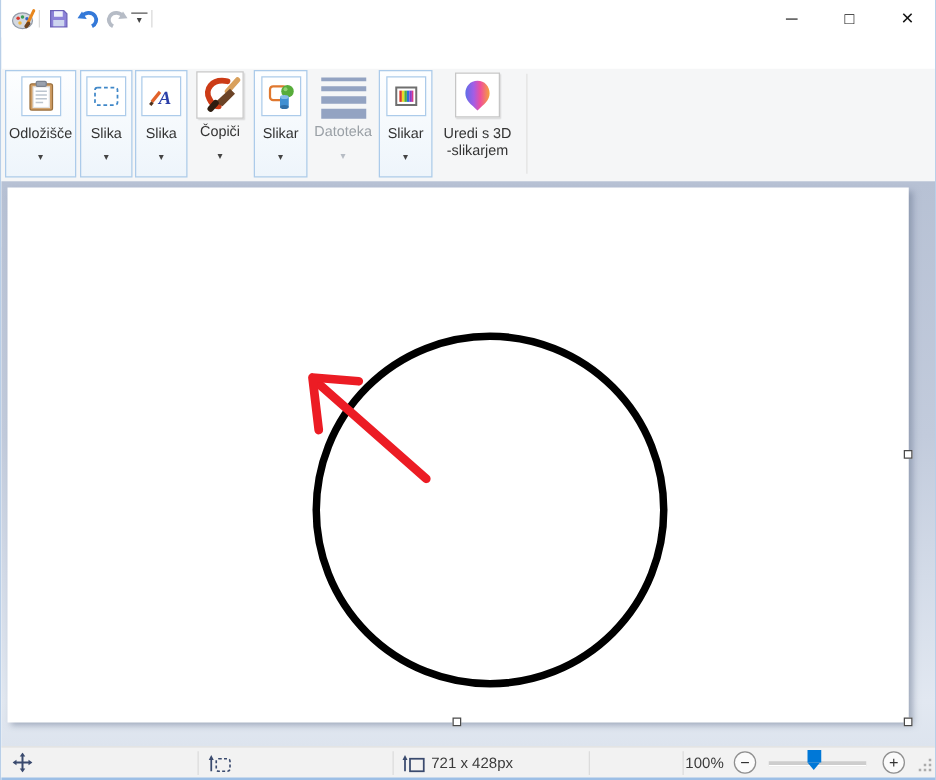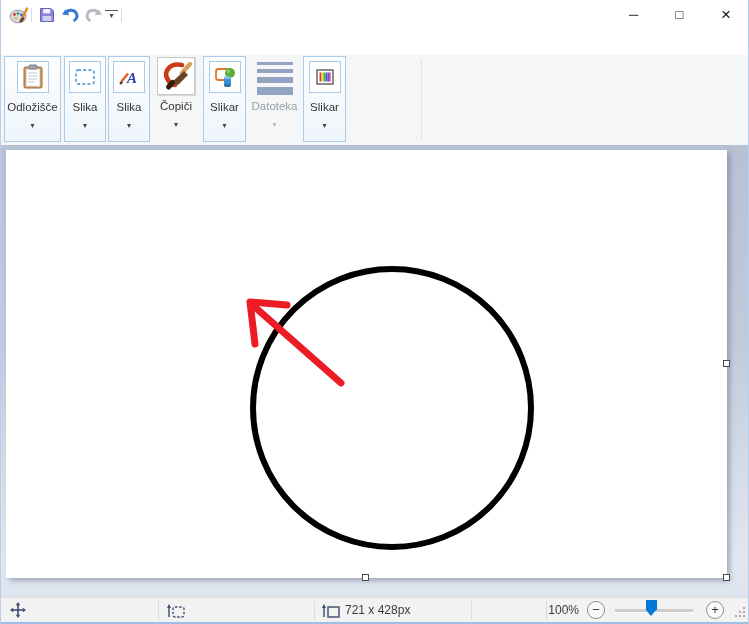--- a/index.html
+++ b/index.html
@@ -201,20 +201,39 @@
           <rect x="10.5" y="7.5" width="2" height="9" fill="#4caf3e"></rect>
           <rect x="12.5" y="7.5" width="2" height="9" fill="#2a6fd9"></rect>
           <rect x="14.5" y="7.5" width="2" height="9" fill="#8b3ac9"></rect>
           <rect x="16.5" y="7.5" width="1.2" height="9" fill="#d93a8b"></rect>
         </svg>
       </div>
       <div class="grp-label">Slikar</div>
       <div class="grp-arrow">▾</div>
     </div>
 
+    <div class="grp" style="left:348px;width:66px;">
+      <div class="icon-card" style="width:36px;height:36px;top:2px;">
+        <svg width="30" height="30" viewBox="0 0 34 34">
+          <defs>
+            <linearGradient id="g3d" x1="0" y1="0" x2="1" y2="0">
+              <stop offset="0" stop-color="#5f6fe8"></stop>
+              <stop offset="0.35" stop-color="#a55de5"></stop>
+              <stop offset="0.62" stop-color="#ef4f9b"></stop>
+              <stop offset="1" stop-color="#f5a23c"></stop>
+            </linearGradient>
+          </defs>
+          <path d="M17 4 C23.5 4 28 9 28 15.5 C28 22 23 25.5 17 31 C11 25.5 6 22 6 15.5 C6 9 10.5 4 17 4 Z" fill="url(#g3d)"></path>
+        </svg>
+      </div>
+      <div class="grp-label two">
+        <span>Uredi s 3D</span><br>
+        <span>-slikarjem</span>
+      </div>
+    </div>
 
     <div id="ribbon-sep"></div>
     <div id="ribbon-bottom"></div>
   </div>
 
   <div id="workspace">
     <div id="canvas">
       <svg width="721" height="428" viewBox="0 0 721 428">
         <circle fill="none" cx="386" cy="258" r="139" stroke="#000000" stroke-width="6"></circle>
         <line stroke-linecap="round" x1="335" y1="233" x2="250" y2="158" stroke="#ec1c24" stroke-width="7"></line>

